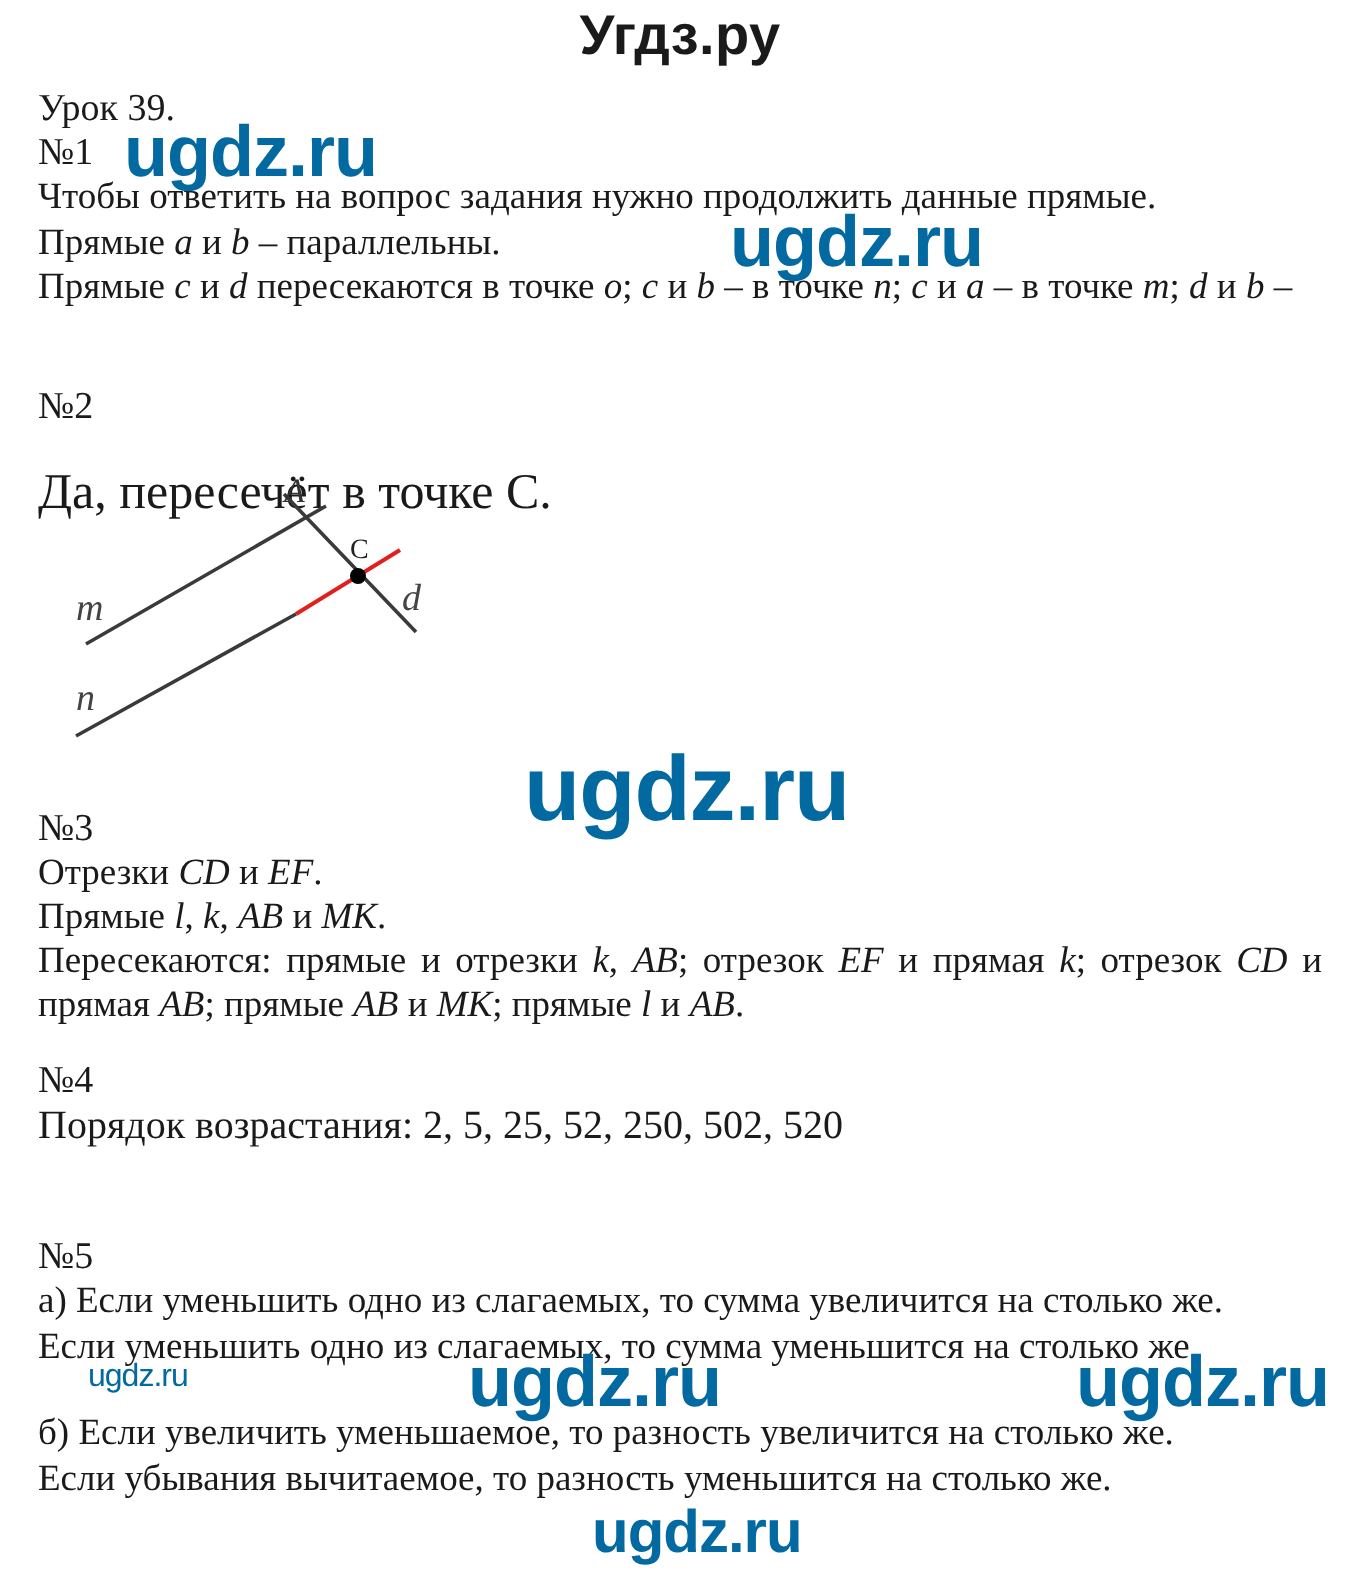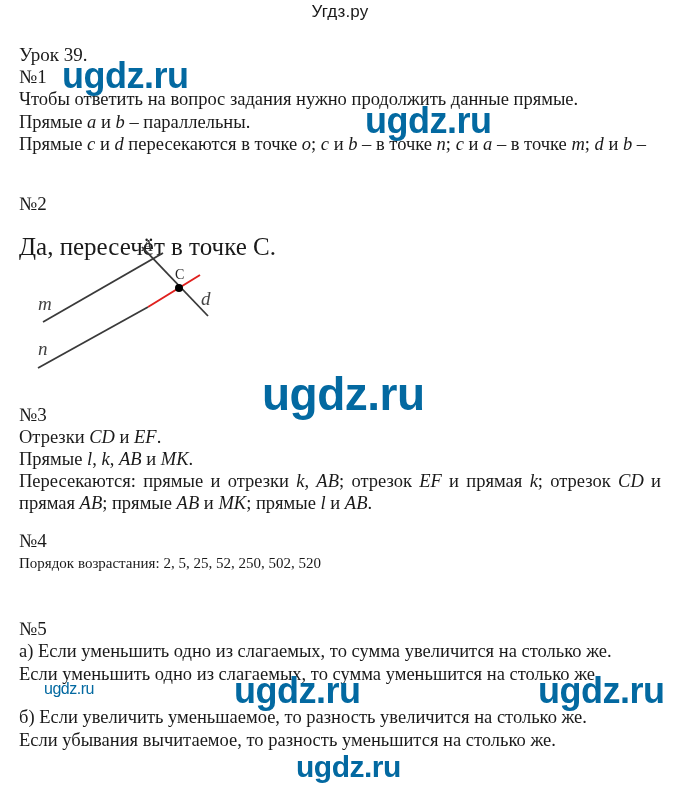--- a/index.html
+++ b/index.html
@@ -1,19 +1,19 @@
 <!DOCTYPE html>
 <html><head>
   <meta charset="utf-8">
   <style>
     html, body { margin: 0; padding: 0; background: #ffffff; }
     body { width: 680px; height: 790px; position: relative; overflow: hidden; color: #1a1a1a; }
     .serif { font-family: "Liberation Serif", "DejaVu Serif", serif; }
     .sans { font-family: "Liberation Sans", "DejaVu Sans", sans-serif; }
-    .site-title { position: absolute; top: 2px; left: 0; width: 680px; text-align: center; font-size: 17px; font-weight: normal; letter-spacing: 0.2px; }
+    .site-title { position: absolute; top: 2px; left: 0; width: 680px; text-align: center; font-size: 28px; font-weight: bold; letter-spacing: 0.2px; }
     .line { white-space: nowrap; margin: 0; }
     .justify { white-space: normal; text-align: justify; text-align-last: left; }
     .h { font-weight: normal; font-size: 19px; }
     .abs { position: absolute; }
     i { font-style: italic; }
     .wm { position: absolute; font-family: "Liberation Sans", "DejaVu Sans", sans-serif; font-weight: bold; color: #0369a1; letter-spacing: -0.5px; }
     .wm-lg { font-size: 46px; }
     .wm-md { font-size: 36px; }
     .wm-sm { font-size: 16px; font-weight: normal; }
     svg text { font-family: "Liberation Serif", "DejaVu Serif", serif; }
@@ -49,21 +49,21 @@
 </svg>
 
 <div class="abs serif h" style="left:19px; top:404px;">№3</div>
 <div class="abs serif" style="left:19px; top:426px; width:642px; font-size:18.5px; line-height:22px;">
   <div class="line">Отрезки <i>CD</i> и <i>EF</i>.</div>
   <div class="line">Прямые <i>l</i>, <i>k</i>, <i>AB</i> и <i>MK</i>.</div>
   <div class="justify">Пересекаются: прямые и отрезки <i>k</i>, <i>AB</i>; отрезок <i>EF</i> и прямая <i>k</i>; отрезок <i>CD</i> и прямая <i>AB</i>; прямые <i>AB</i> и <i>MK</i>; прямые <i>l</i> и <i>AB</i>.</div>
 </div>
 
 <div class="abs serif h" style="left:19px; top:530px;">№4</div>
-<div class="abs serif" style="left:19px; top:552px; font-size:15px; line-height:22px;">
+<div class="abs serif" style="left:19px; top:552px; font-size:20px; line-height:22px;">
   <div class="line">Порядок возрастания: 2, 5, 25, 52, 250, 502, 520</div>
 </div>
 
 <div class="abs serif h" style="left:19px; top:618px;">№5</div>
 <div class="abs serif" style="left:19px; top:640px; font-size:18.5px; line-height:22.5px;">
   <div class="line">а) Если уменьшить одно из слагаемых, то сумма увеличится на столько же.</div>
   <div class="line">Если уменьшить одно из слагаемых, то сумма уменьшится на столько же.</div>
 </div>
 <div class="abs serif" style="left:19px; top:706px; font-size:18.5px; line-height:22.5px;">
   <div class="line">б) Если увеличить уменьшаемое, то разность увеличится на столько же.</div>

